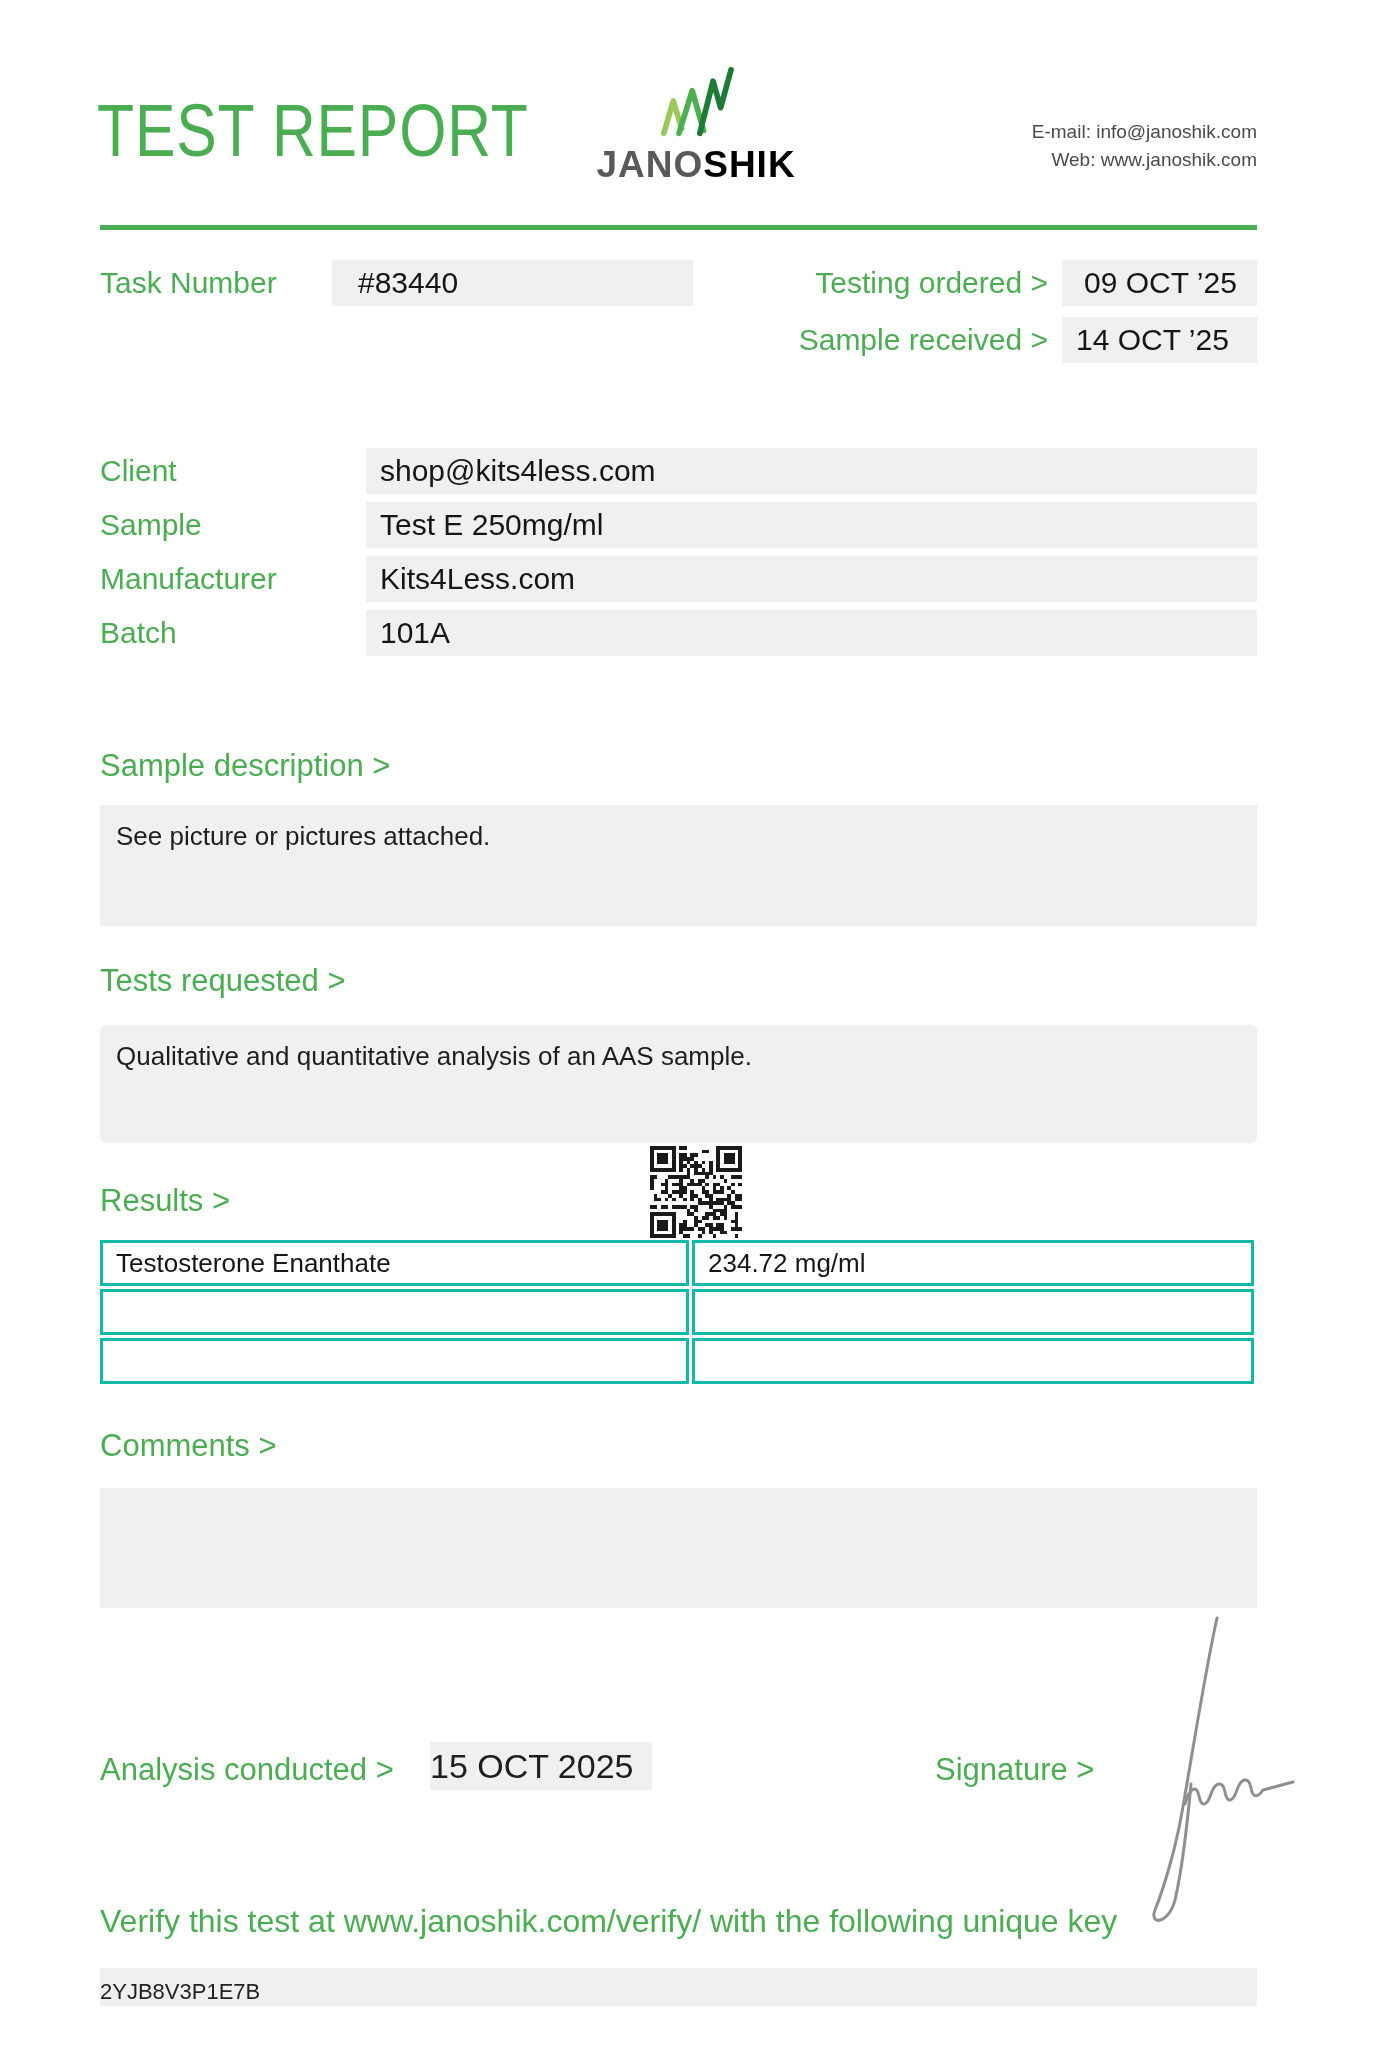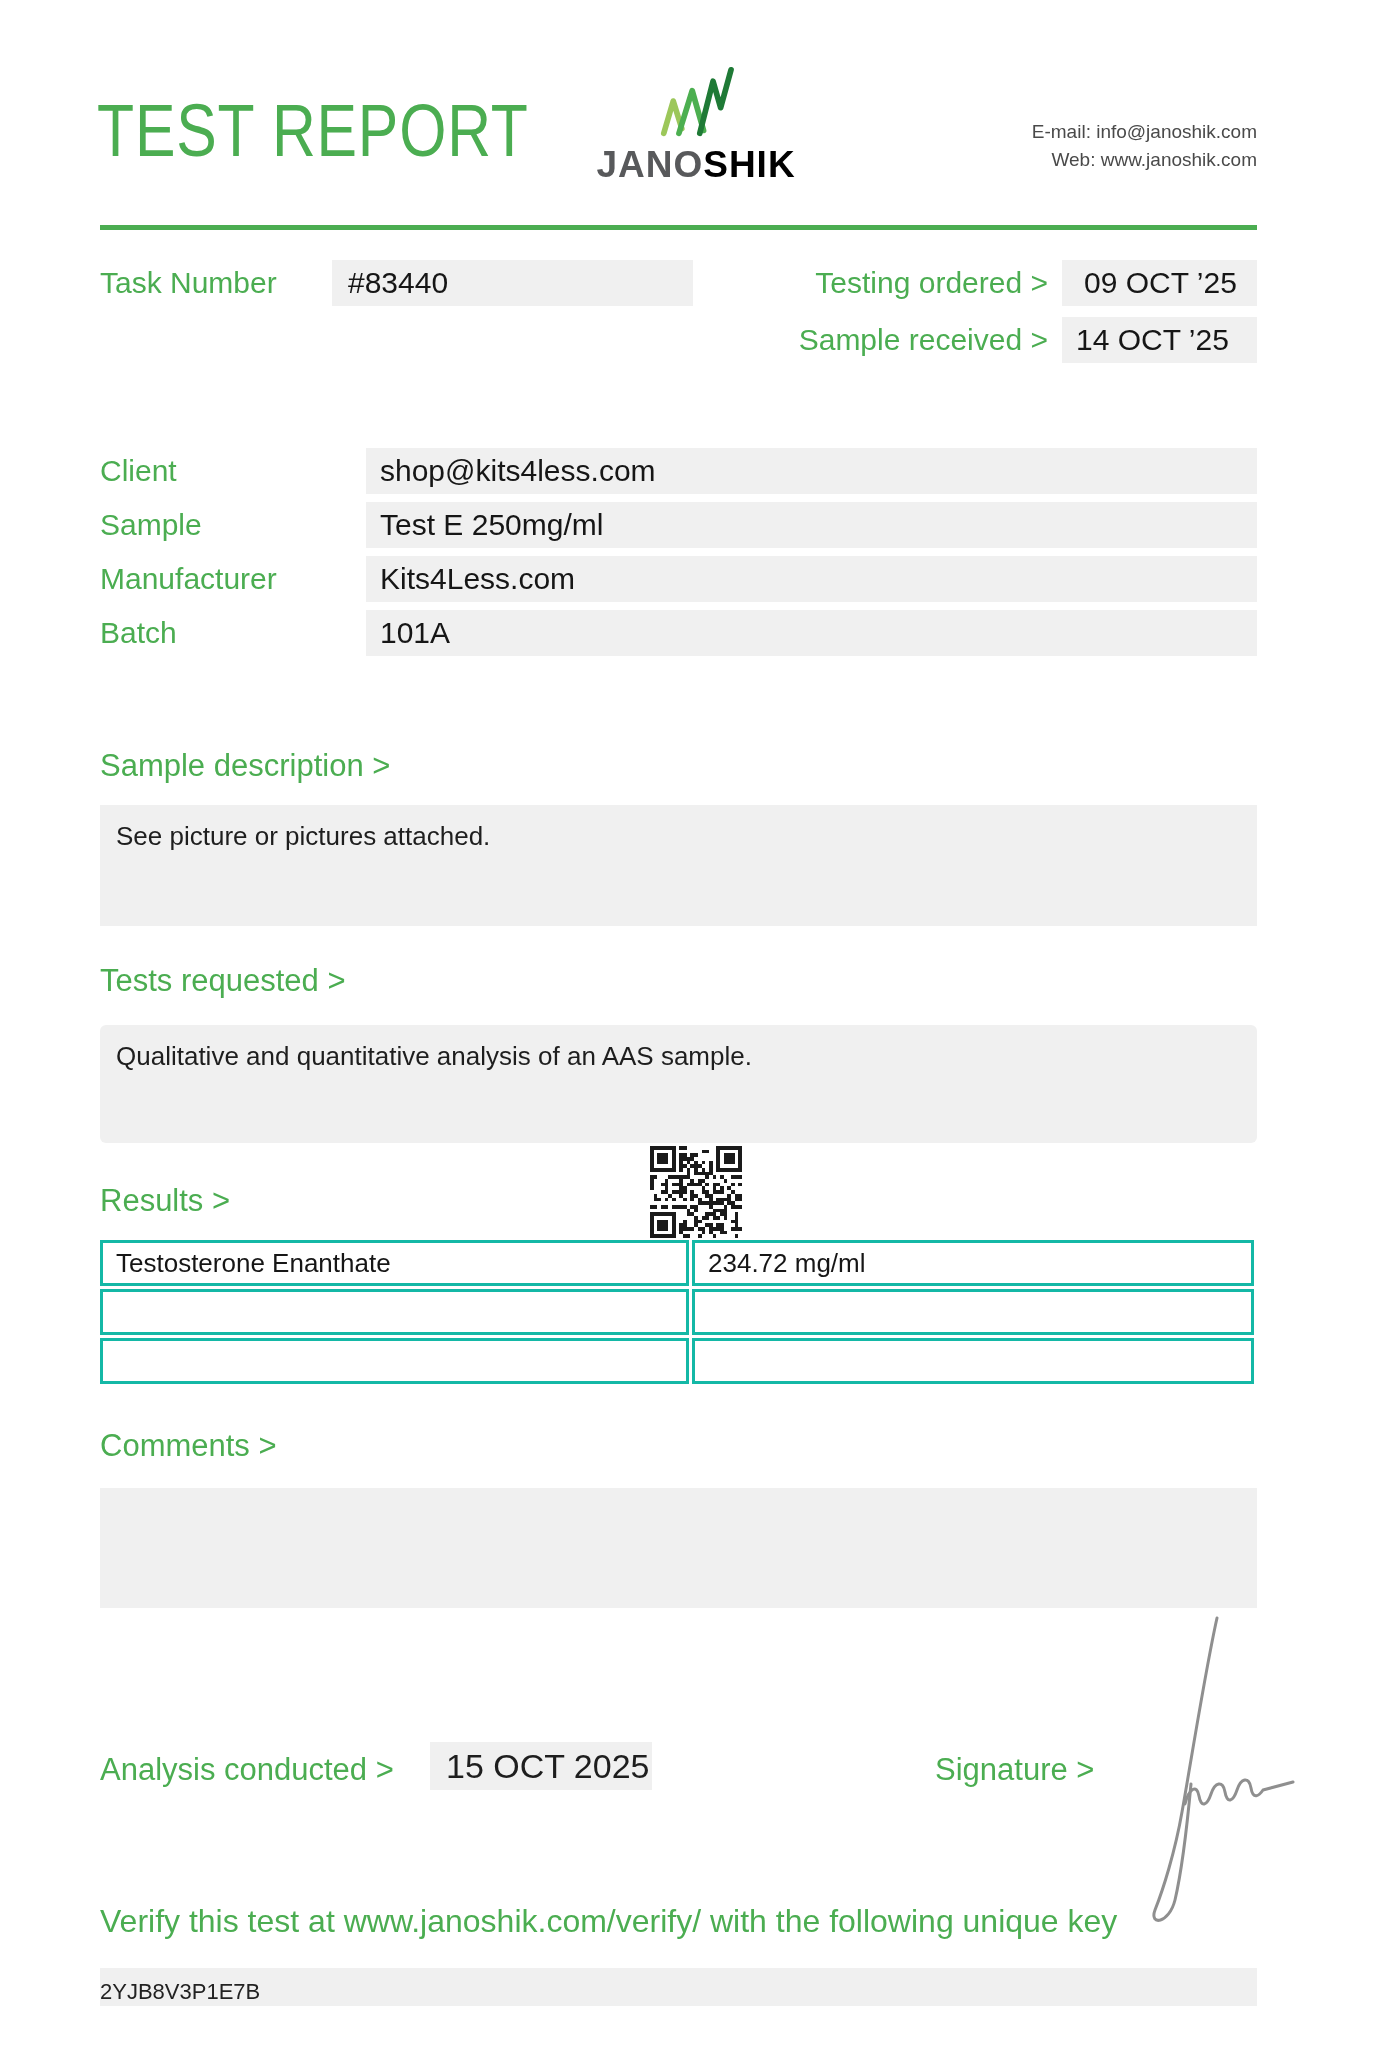--- a/index.html
+++ b/index.html
@@ -21,21 +21,21 @@
   .logo-wrap { left:596px; top:66px; width:200px; text-align:center; }
   .logo-icon { display:block; margin:0 auto 6px auto; }
   .logo-text { font-size:37px; font-weight:bold; letter-spacing:1px; white-space:nowrap; }
   .logo-text .lt-left { color:#58595b; }
   .logo-text .lt-right { color:#000000; }
   .contact { right:131px; top:118px; text-align:right; font-size:19px; color:#4a4a4a; line-height:1.45; }
   .rule { left:100px; top:225px; width:1157px; height:5px; background:#4bad51; }
 
   
   .task-label { left:100px; top:266px; }
-  .task-box { left:332px; top:260px; width:361px; height:46px; line-height:46px; padding-left:16px; }
+  .task-box { left:332px; top:260px; width:361px; height:46px; line-height:46px; padding-left:26px; }
   .date-label { width:250px; text-align:right; }
   .tl1 { left:798px; top:266px; } .tl2 { left:798px; top:323px; }
   .date-box { left:1062px; width:195px; height:46px; line-height:46px; padding-left:14px; }
   .db1 { top:260px;padding-left:22px; } .db2 { top:317px; }
 
   
   .info-label { left:100px; height:46px; line-height:46px; }
   .info-box { left:366px; width:891px; height:46px; line-height:46px; padding-left:14px; }
 
   
@@ -47,21 +47,21 @@
   .qr svg { display:block; width:92px; height:92px; shape-rendering:crispEdges; }
 
   
   .rtable { left:100px; top:1240px; width:1157px; display:grid;
             grid-template-columns:589px 562px; grid-auto-rows:46px; gap:3px; }
   .rcell { background:#ffffff; border:3px solid #14b8a6; display:flex; align-items:center;
            padding-left:13px; font-size:26px; color:#161616; }
 
   
   .analysis-box { left:430px; top:1742px; width:222px; height:48px; line-height:48px;
-                  padding-left:16px; font-size:34px; }
+                  font-size:34px; }
   .sig-svg { left:1085px; top:1612px; }
   .verify { left:100px; top:1903px; width:1160px; font-size:32px; color:#4bad51; white-space:nowrap; }
   .key-box { left:100px; top:1968px; width:1157px; height:38px; line-height:48px;
              text-align:left; font-size:22px; color:#222222; }
 </style>
 </head>
 <body>
 
 <div class="page">
 

